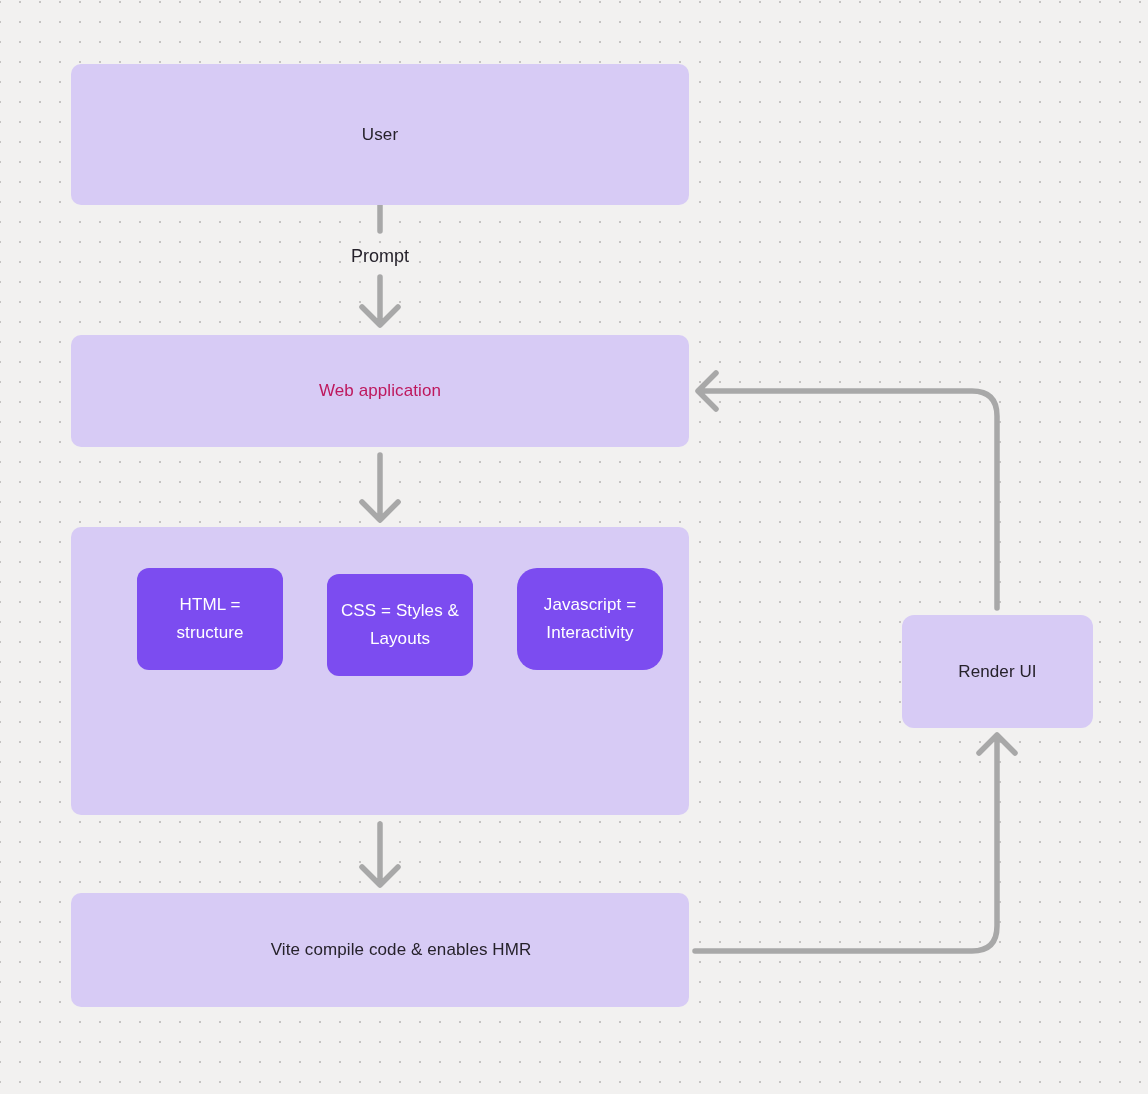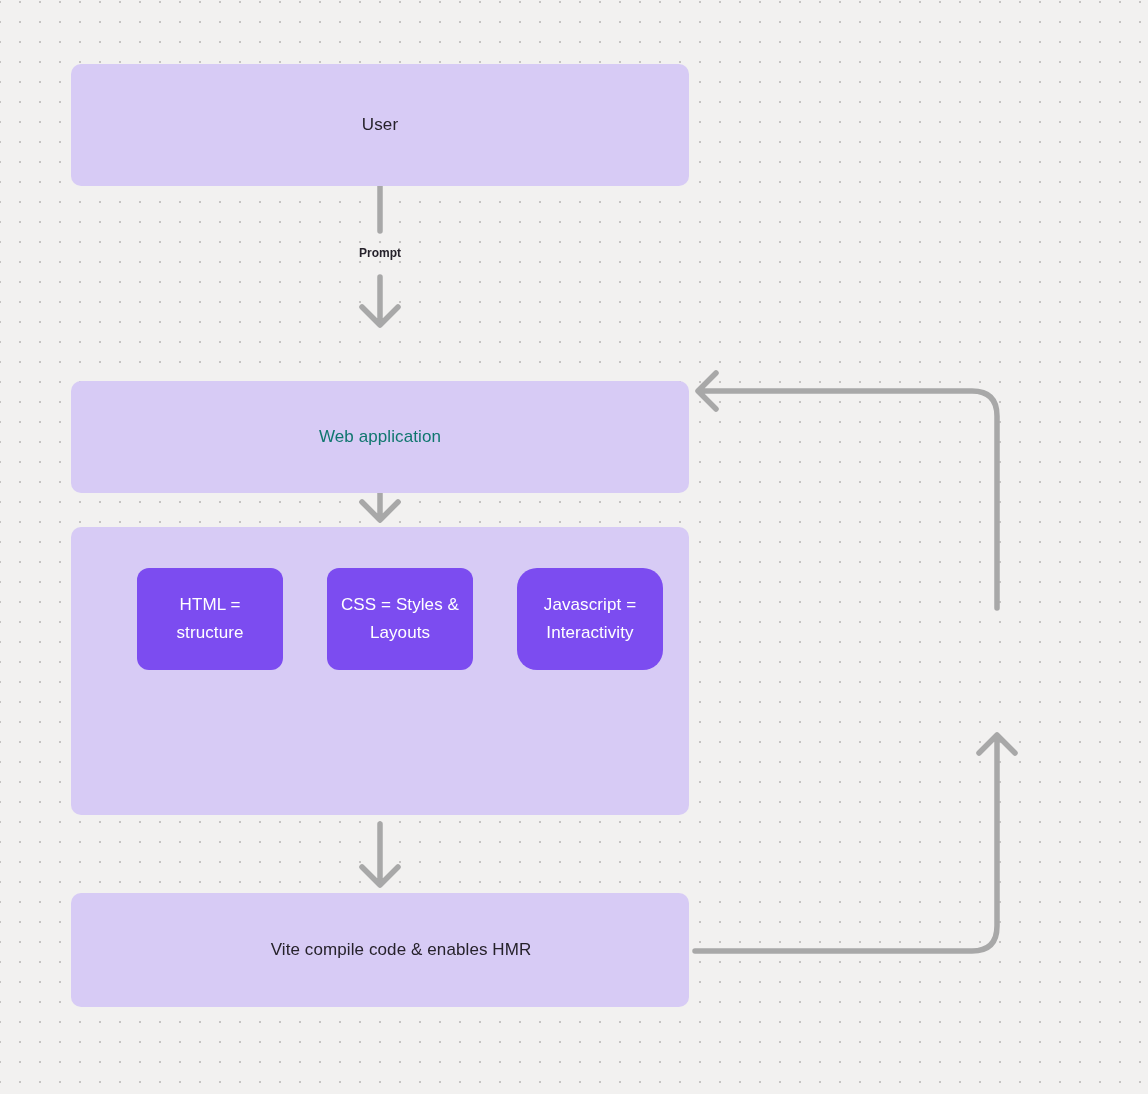--- a/index.html
+++ b/index.html
@@ -21,21 +21,21 @@
     position: absolute;
     border-radius: 10px;
     display: flex;
     align-items: center;
     justify-content: center;
     font-size: 17px;
     font-weight: 500;
     letter-spacing: 0.1px;
   }
 
-  .node-user   { left: 71px;  top: 64px;  width: 618px; height: 122px; }
+  .node-user   { left: 71px;  top: 64px;  width: 618px; height: 141px; }
   .node-webapp { left: 71px;  top: 335px; width: 618px; height: 112px; }
   .node-vite   { left: 71px;  top: 893px; width: 618px; height: 114px; }
   .node-render { left: 902px; top: 615px; width: 191px; height: 113px; border-radius: 12px; }
 
   .node-group {
     left: 71px; top: 527px; width: 618px; height: 288px;
     display: block;
   }
 
   .group-children {
@@ -66,22 +66,22 @@
     text-align: center;
     font-size: 17px;
     font-weight: 500;
   }
 
   .edge-label {
     position: absolute;
     left: 320px; top: 246px;
     width: 120px;
     text-align: center;
-    font-size: 12px;
-    font-weight: 700;
+    font-size: 18px;
+    font-weight: 400;
   }
 
   .connectors {
     position: absolute;
     left: 0; top: 0;
     width: 1148px;
     height: 1094px;
     pointer-events: none;
   }
 
@@ -104,36 +104,39 @@
     <path d="M695 951 L972 951 Q997 951 997 926 L997 740 M979 753 L997 735 L1015 753" stroke="#a8a8a8"></path>
     <path d="M997 608 L997 416 Q997 391 972 391 L700 391 M716 373 L698 391 L716 409" stroke="#a8a8a8"></path>
   </svg>
 
   <div class="node node-user" style="background-color: rgb(215, 203, 245); color: rgb(38, 34, 43);">
     <span>User</span>
   </div>
 
   <div class="edge-label" style="color: rgb(38, 34, 43);">Prompt</div>
 
-  <div class="node node-webapp" style="background-color: rgb(215, 203, 245); color: #0f766e; margin-top: 46px;">
+  <div class="node node-webapp" style="background-color: rgb(215, 203, 245); color: #be185d;">
     <span>Web application</span>
   </div>
 
   <div class="node node-group" style="background-color: rgb(215, 203, 245); color: rgb(38, 34, 43);">
     <div class="group-children">
       <div class="child-node" style="background-color: rgb(124, 76, 240); color: rgb(255, 255, 255);">
         <span>HTML = structure</span>
       </div>
-      <div class="child-node" style="background-color: rgb(124, 76, 240); color: rgb(255, 255, 255);">
+      <div class="child-node" style="background-color: rgb(124, 76, 240); color: rgb(255, 255, 255); margin-top: 6px;">
         <span>CSS = Styles &amp; Layouts</span>
       </div>
       <div class="child-node" style="background-color: rgb(124, 76, 240); color: rgb(255, 255, 255); border-radius: 20px;">
         <span>Javascript = Interactivity</span>
       </div>
     </div>
   </div>
 
   <div class="node node-vite" style="background-color: rgb(215, 203, 245); color: rgb(38, 34, 43); padding-left: 42px;">
     <span>Vite compile code &amp; enables HMR</span>
   </div>
 
+  <div class="node node-render" style="background-color: rgb(215, 203, 245); color: rgb(38, 34, 43);">
+    <span>Render UI</span>
+  </div>
 
 </div>
 
 </body></html>

